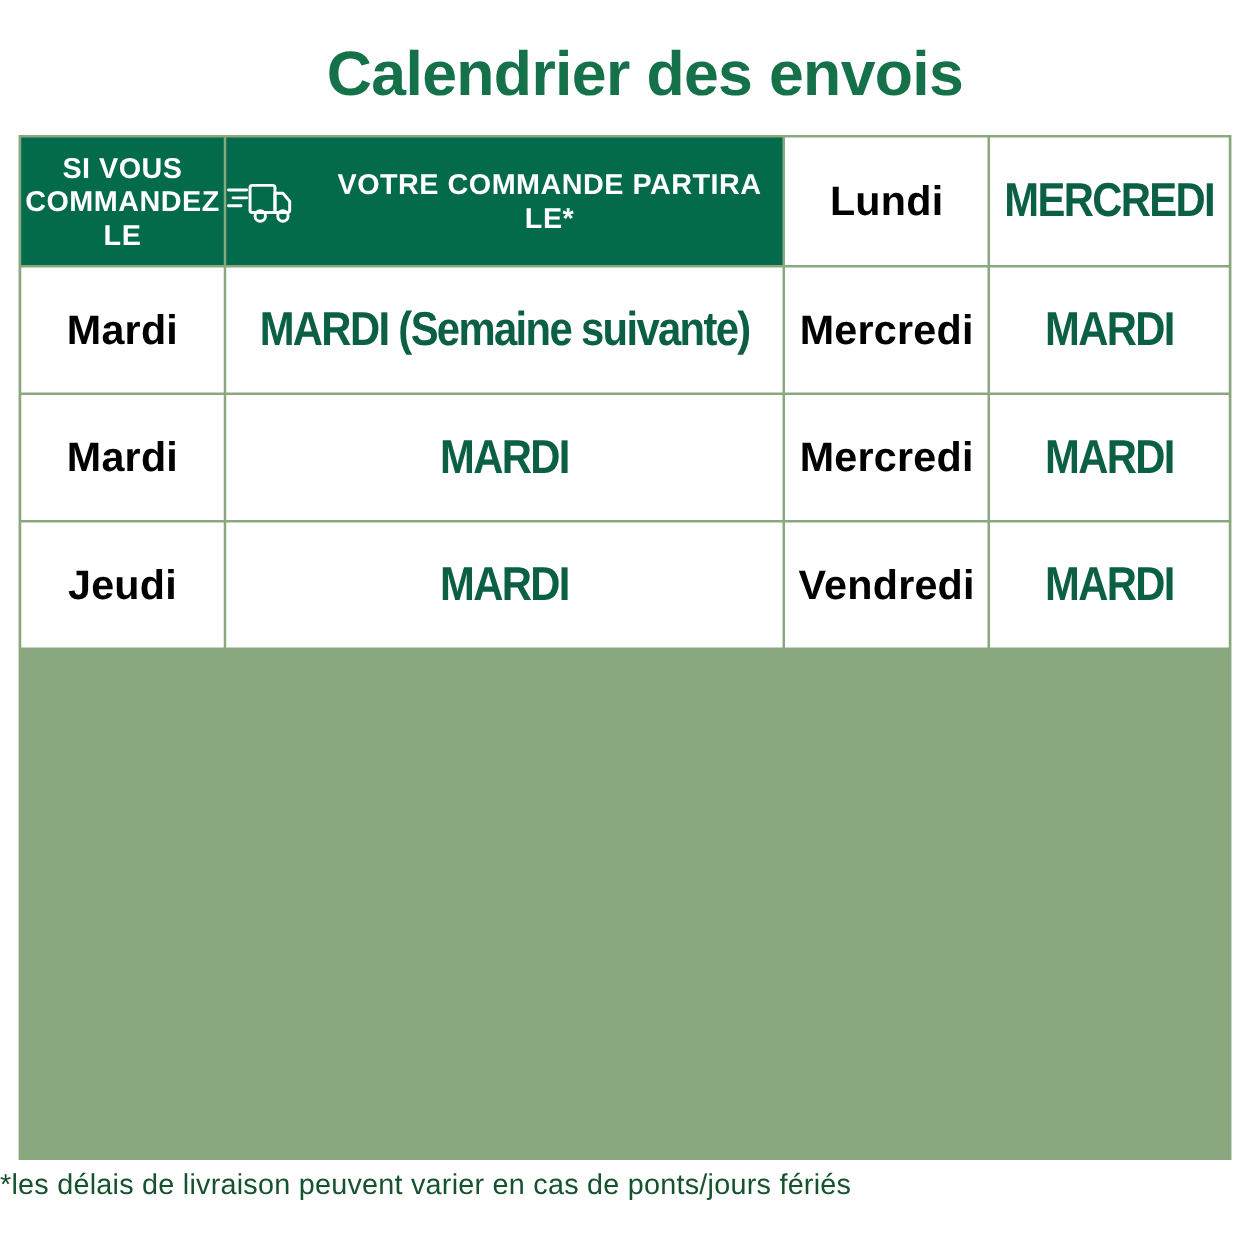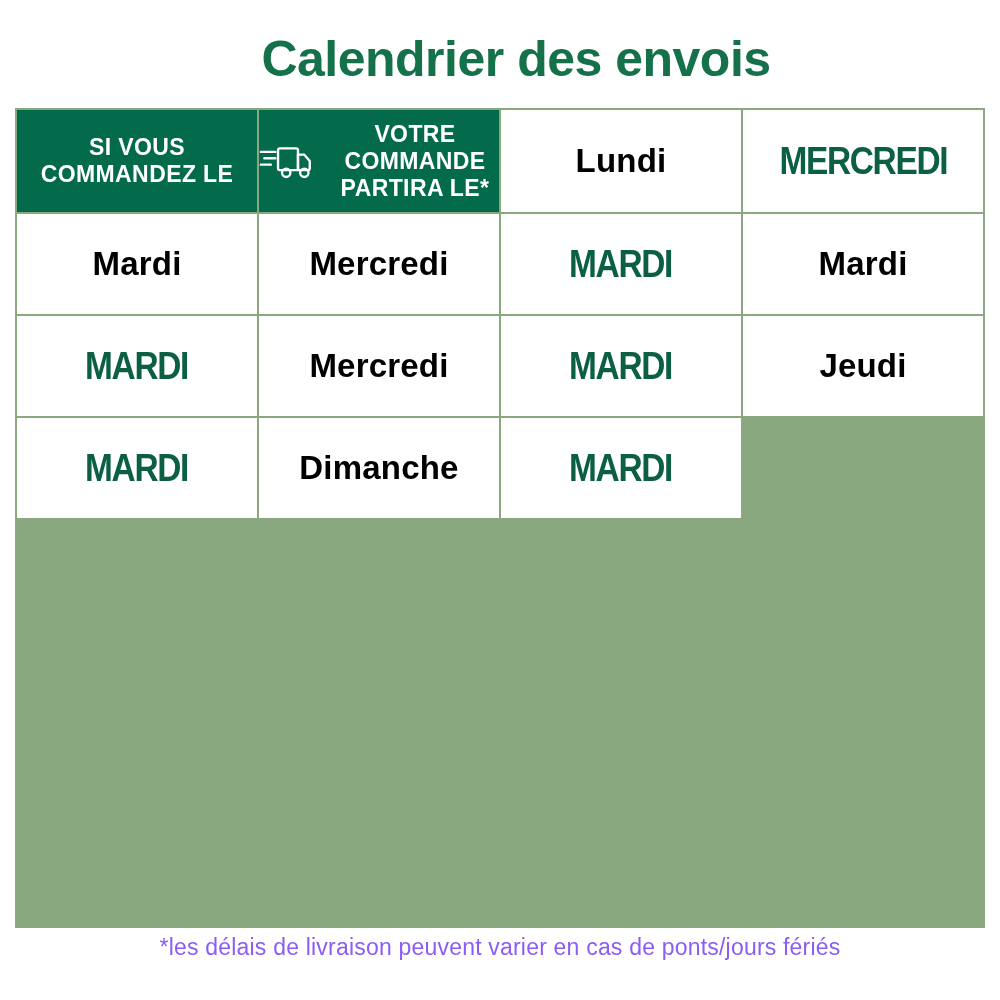--- a/index.html
+++ b/index.html
@@ -74,24 +74,23 @@
     transform: scaleX(0.88);
     transform-origin: center;
     letter-spacing: -1.5px;
     white-space: nowrap;
   }
   .footnote {
     position: absolute;
     top: 934px;
     left: 0;
     width: 100%;
-    text-align: center;
     font-size: 23px;
     font-weight: 400;
-    color: #8b5cf6;
+    color: #14532d;
     letter-spacing: 0.2px;
   }
 </style>
 </head>
 <body>
 
 <div class="canvas">
 
   <h1 class="page-title">Calendrier des envois</h1>
 
@@ -119,20 +118,23 @@
       </span>
       <span>VOTRE COMMANDE PARTIRA LE*</span>
     </div>
 
     <div class="cell day-cell">Lundi</div>
     <div class="cell ship-cell">
         <span class="condense">MERCREDI</span>
       </div>
 
     <div class="cell day-cell">Mardi</div>
+    <div class="cell ship-cell">
+        <span class="condense">MARDI (Semaine suivante)</span>
+      </div>
 
     <div class="cell day-cell">Mercredi</div>
     <div class="cell ship-cell">
         <span class="condense">MARDI</span>
       </div>
 
     <div class="cell day-cell">Mardi</div>
     <div class="cell ship-cell">
         <span class="condense">MARDI</span>
       </div>
@@ -140,21 +142,21 @@
     <div class="cell day-cell">Mercredi</div>
     <div class="cell ship-cell">
         <span class="condense">MARDI</span>
       </div>
 
     <div class="cell day-cell">Jeudi</div>
     <div class="cell ship-cell">
         <span class="condense">MARDI</span>
       </div>
 
-    <div class="cell day-cell">Dimanche</div>
+    <div class="cell day-cell">Vendredi</div>
     <div class="cell ship-cell">
         <span class="condense">MARDI</span>
       </div>
 
   </div>
 
   <div class="footnote">*les délais de livraison peuvent varier en cas de ponts/jours fériés</div>
 
 </div>
 

